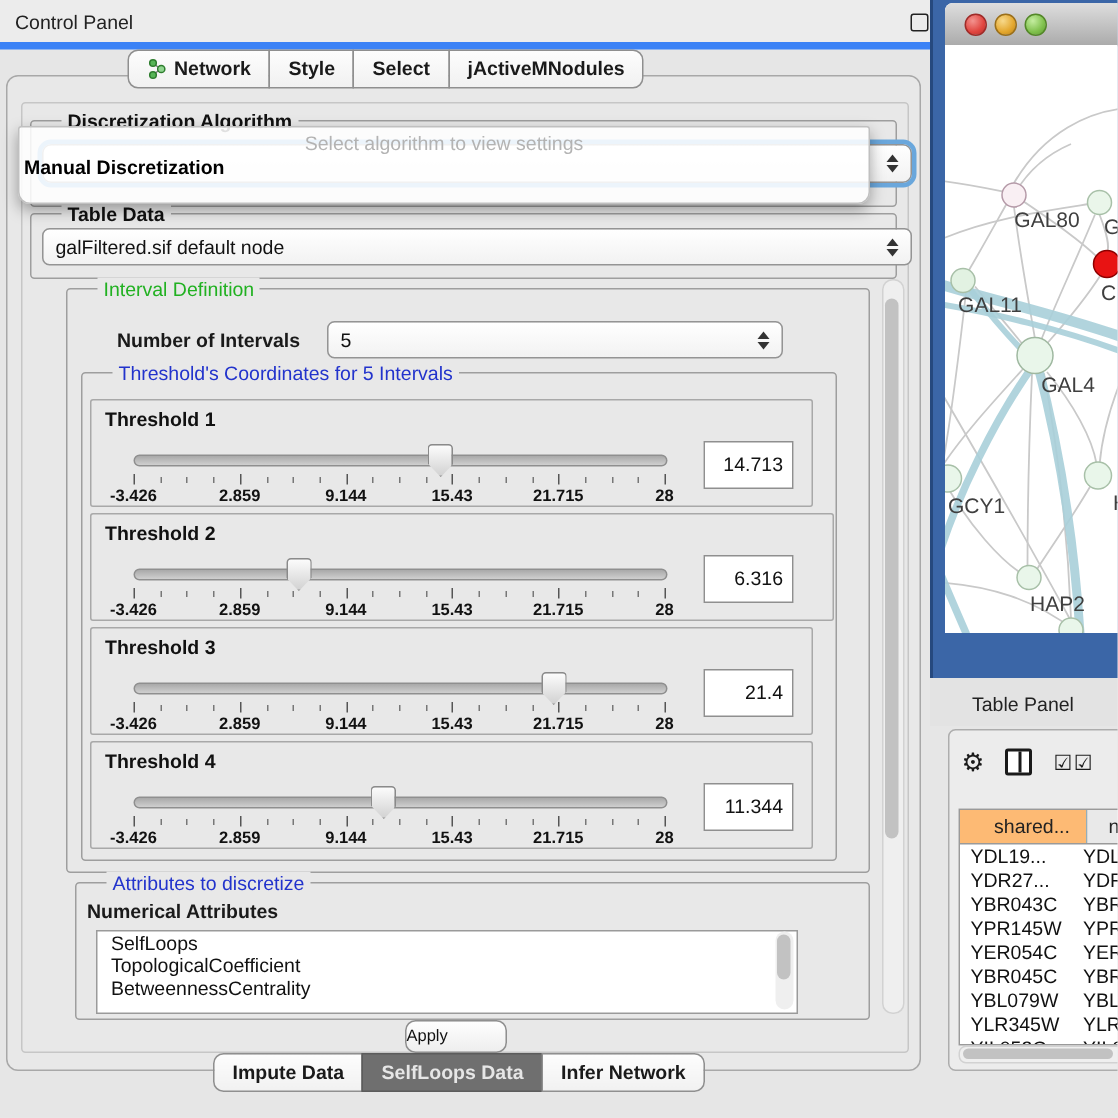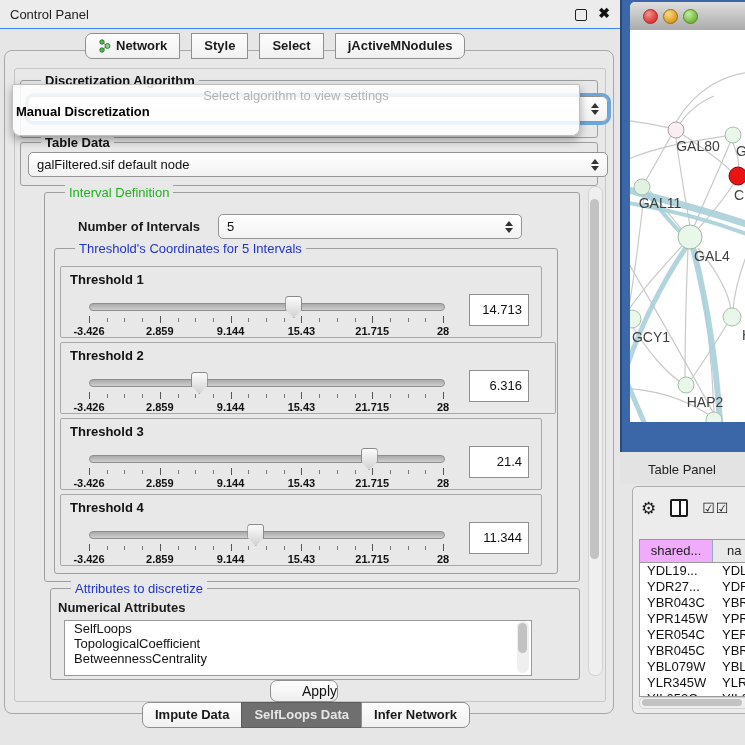--- a/index.html
+++ b/index.html
@@ -1,21 +1,21 @@
 <!DOCTYPE html>
 <html><head>
 <meta charset="utf-8">
 <style>
   html,body{margin:0;padding:0;}
   body{width:745px;height:745px;position:relative;overflow:hidden;
        background:#e6e6e6;font-family:"Liberation Sans",sans-serif;color:#1a1a1a;
        -webkit-font-smoothing:antialiased;}
   .abs{position:absolute;}
   
-  .cp-titlebar{left:0;top:0;width:620px;height:28px;background:#ececec;border-bottom:1px solid #3b82f6;}
+  .cp-titlebar{left:0;top:0;width:620px;height:28px;background:#ececec;border-bottom:5px solid #3b82f6;padding-left:32px;}
   .cp-title{left:10px;top:7px;font-size:13px;color:#222;}
   .win-float{right:33px;top:9px;width:10px;height:10px;border:1.5px solid #222;border-radius:2px;}
   .win-close{right:10px;top:5px;font-size:14px;font-weight:bold;color:#111;}
   .cp-outer{left:4px;top:50px;width:608px;height:662px;background:#e8e8e8;
             border:1px solid #a8a8a8;border-radius:8px;}
   
   .tabbar{display:flex;align-items:stretch;}
   .tab{background:linear-gradient(#fdfdfd,#f1f1f1);border:1px solid #8f8f8f;
        font-size:13px;font-weight:bold;color:#1a1a1a;padding:4px 12px 5px 12px;
        display:flex;align-items:center;gap:5px;margin-left:-1px;white-space:nowrap;}
@@ -63,21 +63,21 @@
   .tick.major{top:0;height:7px;background:#555;}
   .ticklabels{position:absolute;left:0;top:26px;width:100%;height:12px;}
   .ticklabels span{position:absolute;transform:translateX(-50%);font-size:11px;font-weight:bold;color:#111;white-space:nowrap;}
   .valbox{position:absolute;left:408px;top:27px;width:52px;height:30px;background:#fff;border:1px solid #8f8f8f;
           font-size:13px;color:#111;text-align:right;line-height:30px;padding-right:6px;}
   
   .attrlist{position:absolute;background:#fff;border:1px solid #9a9a9a;overflow:hidden;}
   .attrlist .item{font-size:13px;color:#111;padding:1px 0 1px 9px;height:13px;line-height:13px;}
   
   .btn{position:absolute;background:linear-gradient(#fefefe,#eeeeee);border:1px solid #8f8f8f;border-radius:7px;
-       font-size:14px;color:#111;text-align:right;}
+       font-size:11px;color:#111;text-align:left;}
   
   .netframe{left:620px;top:0;width:125px;height:452px;background:#3b66a7;border-left:2px solid #26497e;}
   .netwin{position:absolute;left:8px;top:2px;width:119px;height:420px;background:#fff;border-radius:5px 5px 0 0;overflow:hidden;}
   .net-titlebar{position:absolute;left:0;top:0;width:100%;height:28px;
        background:linear-gradient(#dedede,#ababab);border-bottom:1px solid #8a8a8a;border-radius:5px 5px 0 0;}
   .tl{position:absolute;top:7px;width:13px;height:13px;border-radius:50%;}
   .tl.red{left:13px;background:radial-gradient(circle at 35% 30%,#f3938f,#e0443e 60%,#b03330);border:1px solid #9e2b28;}
   .tl.yellow{left:33px;background:radial-gradient(circle at 35% 30%,#f7d98b,#e3a62c 60%,#b5821d);border:1px solid #9a6f1a;}
   .tl.green{left:53px;background:radial-gradient(circle at 35% 30%,#c4eda0,#7fc04c 60%,#5e9a33);border:1px solid #538728;}
   .netcanvas{position:absolute;left:0;top:28px;width:119px;height:392px;background:#fff;}
@@ -86,41 +86,41 @@
   .tp-title{left:28px;top:10px;font-size:13px;color:#222;}
   .tp-box{left:632px;top:486px;width:116px;height:226px;background:#ececec;border:1px solid #adadad;border-radius:5px;}
   .tp-toolbar{position:absolute;left:8px;top:12px;display:flex;align-items:center;gap:14px;}
   .gear{font-size:17px;color:#1a1a1a;line-height:17px;}
   .colicon{width:14px;height:14px;background:#fff;border:2px solid #1a1a1a;border-radius:2px;position:relative;}
   .colicon:before{content:"";position:absolute;left:50%;top:0;width:2px;height:100%;background:#1a1a1a;}
   .checks{font-size:14px;color:#1a1a1a;letter-spacing:1px;}
   .tbl{position:absolute;left:6px;top:52px;width:108px;height:156px;background:#fff;border:1px solid #9a9a9a;overflow:hidden;}
   .tbl-header{display:flex;height:22px;border-bottom:1px solid #9a9a9a;}
   .tbl-header .hc{font-size:13px;color:#222;text-align:center;line-height:22px;overflow:hidden;white-space:nowrap;}
-  .hc.c1{width:72px;background:#f0abfc;border-right:1px solid #93aebb;}
+  .hc.c1{width:72px;background:#fdba74;border-right:1px solid #93aebb;padding-left:12px;}
   .hc.c2{flex:1;background:#e9e9e9;padding-left:14px;text-align:left;}
   .tbl-row{display:flex;height:16px;line-height:16px;font-size:13px;color:#111;white-space:nowrap;}
   .tbl-row .rc1{width:72px;padding-left:7px;overflow:hidden;}
   .tbl-row .rc2{flex:1;padding-left:3px;overflow:hidden;}
   .hscroll{position:absolute;left:6px;top:210px;width:108px;height:10px;background:#efefef;border:1px solid #d2d2d2;border-radius:5px;}
   .hscroll .hthumb{position:absolute;left:2px;top:1px;width:100px;height:7px;background:#c2c2c2;border-radius:4px;}
   svg text{font-family:"Liberation Sans",sans-serif;}
 </style>
 </head>
 <body>
 
 <div class="abs cp-titlebar">
   <span class="abs cp-title">Control Panel</span>
   <span class="abs win-float"></span>
   <span class="abs win-close">✖</span>
 </div>
 
 <div class="abs cp-outer"></div>
 
-<div class="abs tabbar top-tabs" style="z-index:5;gap:12px;">
+<div class="abs tabbar top-tabs" style="z-index:5;">
   <div class="tab">
     <svg width="13" height="14" viewBox="0 0 13 14">
       <line x1="4" y1="3" x2="9" y2="7" stroke="#777" stroke-width="1"></line>
       <line x1="4" y1="11" x2="9" y2="7" stroke="#777" stroke-width="1"></line>
       <circle cx="4" cy="3" r="2.2" fill="#57b557" stroke="#2e7d2e"></circle>
       <circle cx="4" cy="11" r="2.2" fill="#57b557" stroke="#2e7d2e"></circle>
       <circle cx="9.5" cy="7" r="2.4" fill="#8fd48f" stroke="#2e7d2e"></circle>
     </svg>
     <span>Network</span>
   </div>

